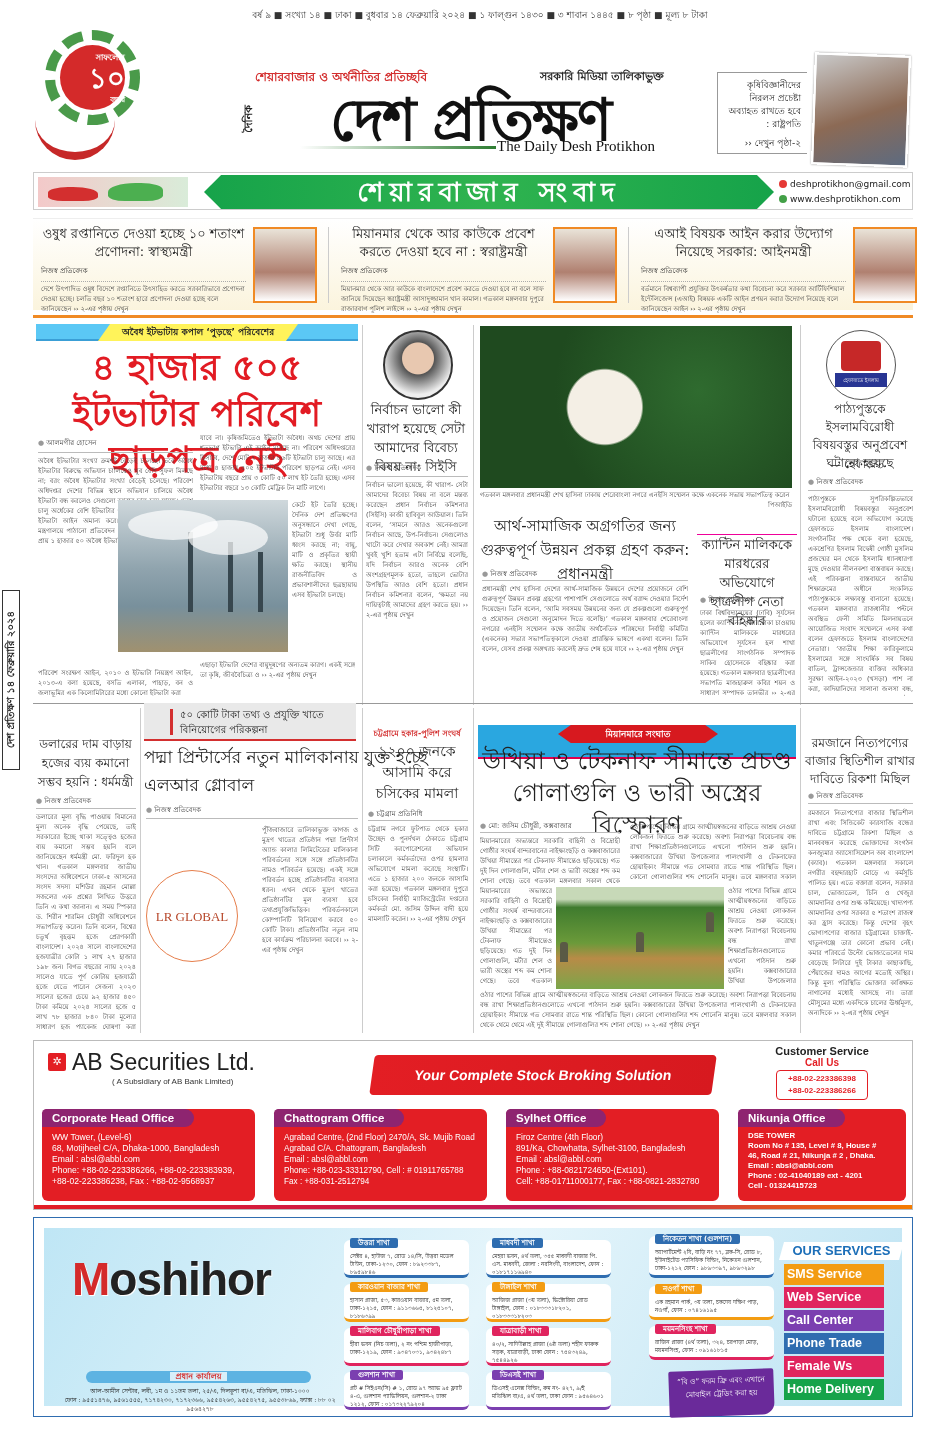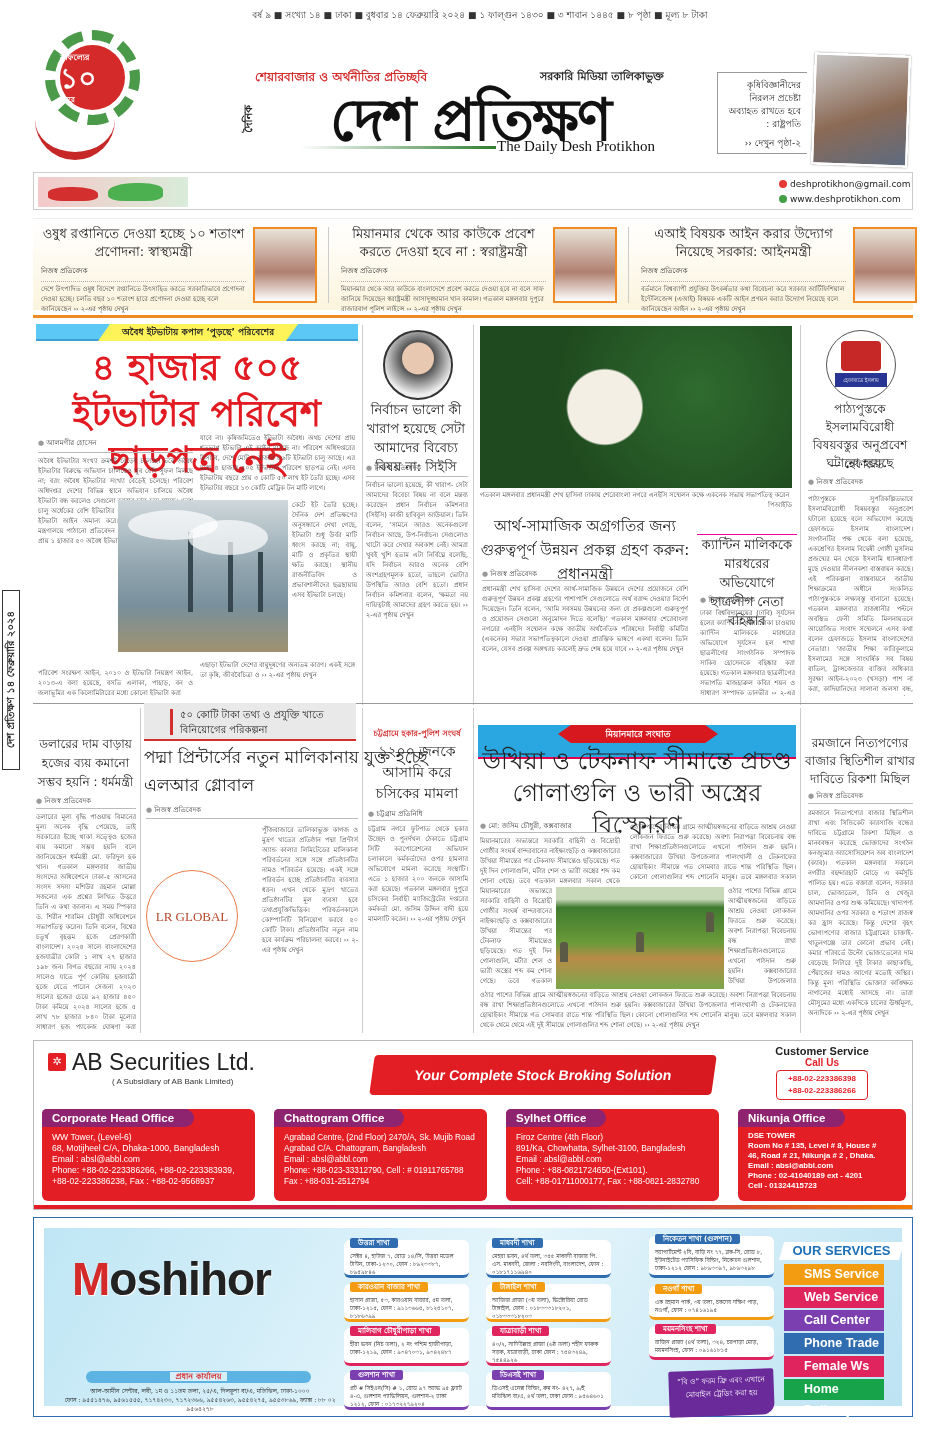--- a/index.html
+++ b/index.html
@@ -1,21 +1,21 @@
 <!DOCTYPE html>
 <html><head>
 <meta charset="utf-8">
 <style>
 *{box-sizing:border-box;margin:0;padding:0}
 body{width:945px;height:1452px;background:#fff;font-family:"DejaVu Sans",sans-serif;color:#222;position:relative;overflow:hidden}
 .abs{position:absolute}
 .meta{top:8px;left:230px;width:500px;font-size:9px;text-align:center;color:#333}
 .anniv{top:30px;left:35px;width:115px;height:150px}
 .anniv .ring{position:absolute;left:10px;top:0;width:95px;height:95px;border-radius:50%;border:10px dashed #4a9a4a;background:#fff}
-.anniv .core{position:absolute;left:25px;top:15px;width:65px;height:65px;border-radius:50%;background:#d42a2a;color:#fff;text-align:left;font-weight:bold}
+.anniv .core{position:absolute;left:25px;top:15px;width:65px;height:65px;border-radius:50%;background:#d42a2a;color:#fff;text-align:right;font-weight:bold}
 .anniv .core .t1{font-size:8px;margin-top:6px}
 .anniv .core .num{font-size:28px;line-height:30px}
 .anniv .core .t2{font-size:7px}
 .anniv .ribbon{position:absolute;left:0;top:90px;width:80px;height:40px;border-bottom:8px solid #c62828;border-radius:0 0 40px 40px}
 .tagline{top:68px;left:255px;font-size:12px;color:#d32f2f;font-weight:bold}
 .govlist{top:68px;left:540px;font-size:11px;font-weight:bold;color:#222}
 .masthead{top:80px;left:245px;width:450px;height:80px;font-family:"DejaVu Serif",serif;font-weight:bold;font-size:58px;letter-spacing:-2px;color:#111;text-align:center;line-height:80px}
 .dainik{top:105px;left:240px;font-size:11px;writing-mode:vertical-rl;transform:rotate(180deg);font-weight:bold}
 .engline{top:146px;left:300px;width:196px;height:3px;background:linear-gradient(90deg,#fff,#2e7d32)}
 .engname{top:138px;left:497px;font-family:"Liberation Serif",serif;font-size:15px;color:#111}
@@ -95,21 +95,21 @@
 .mos .brand{position:absolute;left:28px;top:24px;font-family:"Liberation Sans",sans-serif;font-weight:bold;font-size:46px;color:#222;letter-spacing:-1px;text-shadow:1px 1px 0 #fff}
 .mos .brand .m{color:#d42a2a}
 .mos .sec{position:absolute;left:40px;top:80px;width:240px;border-top:3px solid #222;font-family:"Liberation Sans",sans-serif;font-size:20px;color:#d42a2a;letter-spacing:5px;font-weight:bold;text-align:center;line-height:26px}
 .mos .info{position:absolute;left:20px;top:118px;width:270px;font-size:7px;text-align:center;line-height:11px}
 .mos .hq{position:absolute;left:42px;top:143px;width:225px;height:12px;background:#5db3e2;border-radius:6px;text-align:center;font-size:8px;color:#d42a2a;font-weight:bold;line-height:12px}
 .mos .hq span{background:#d8eff9;padding:0 6px}
 .mos .addr{position:absolute;left:16px;top:158px;width:280px;font-size:6px;text-align:center;line-height:9px}
 .branch{position:absolute;width:125px;height:38px;background:#fff;border-radius:6px;border-bottom:3px solid #888;font-size:5.6px;line-height:8px;padding:12px 6px 0}
 .branch .bh{position:absolute;left:6px;top:-2px;padding:1px 8px;color:#fff;font-size:7px;font-weight:bold;border-radius:2px}
 .svc-title{position:absolute;left:735px;top:14px;width:125px;height:18px;background:#fff;color:#1d6fb8;font-family:"Liberation Sans",sans-serif;font-weight:bold;font-size:13px;text-align:center;line-height:18px;clip-path:polygon(4% 0,100% 0,96% 100%,0 100%)}
-.svc{position:absolute;left:740px;width:100px;height:21px;color:#fff;font-family:"Liberation Sans",sans-serif;font-weight:bold;font-size:12.5px;line-height:21px;padding-left:20px}
+.svc{position:absolute;left:740px;width:100px;height:21px;color:#fff;font-family:"Liberation Sans",sans-serif;font-weight:bold;font-size:12.5px;line-height:21px;padding-left:3px}
 .promo{position:absolute;left:625px;top:142px;width:105px;height:46px;background:#6a2a9a;color:#fff;font-size:7.5px;text-align:center;line-height:13px;padding-top:4px;transform:rotate(-2deg);border-radius:2px 2px 12px 2px}
 </style>
 </head>
 <body>
 
 <div class="abs meta">বর্ষ ৯ ■ সংখ্যা ১৪ ■ ঢাকা ■ বুধবার ১৪ ফেব্রুয়ারি ২০২৪ ■ ১ ফাল্গুন ১৪৩০ ■ ৩ শাবান ১৪৪৫ ■ ৮ পৃষ্ঠা ■ মূল্য ৮ টাকা</div>
 
 <div class="abs anniv">
   <div class="ring"></div>
   <div class="core">
@@ -131,20 +131,21 @@
   <span>কৃষিবিজ্ঞানীদের নিরলস প্রচেষ্টা অব্যাহত রাখতে হবে : রাষ্ট্রপতি</span>
   <span class="more">›› দেখুন পৃষ্ঠা-২</span>
 </div>
 <div class="abs teaserphoto"></div>
 
 <div class="abs sharebar">
   <div class="bull">
     <div class="b1"></div>
     <div class="b2"></div>
   </div>
+  <div class="title">শেয়ারবাজার সংবাদ</div>
   <div class="contacts">
     <div><span class="dot" style="background:#e53935"></span><span>deshprotikhon@gmail.com</span></div>
     <div><span class="dot" style="background:#43a047"></span><span>www.deshprotikhon.com</span></div>
   </div>
 </div>
 
 <div class="abs briefs">
   <div class="brief" style="left:0">
     <h3>ওষুধ রপ্তানিতে দেওয়া হচ্ছে ১০ শতাংশ প্রণোদনা: স্বাস্থ্যমন্ত্রী</h3>
     <div class="by">নিজস্ব প্রতিবেদক</div>

